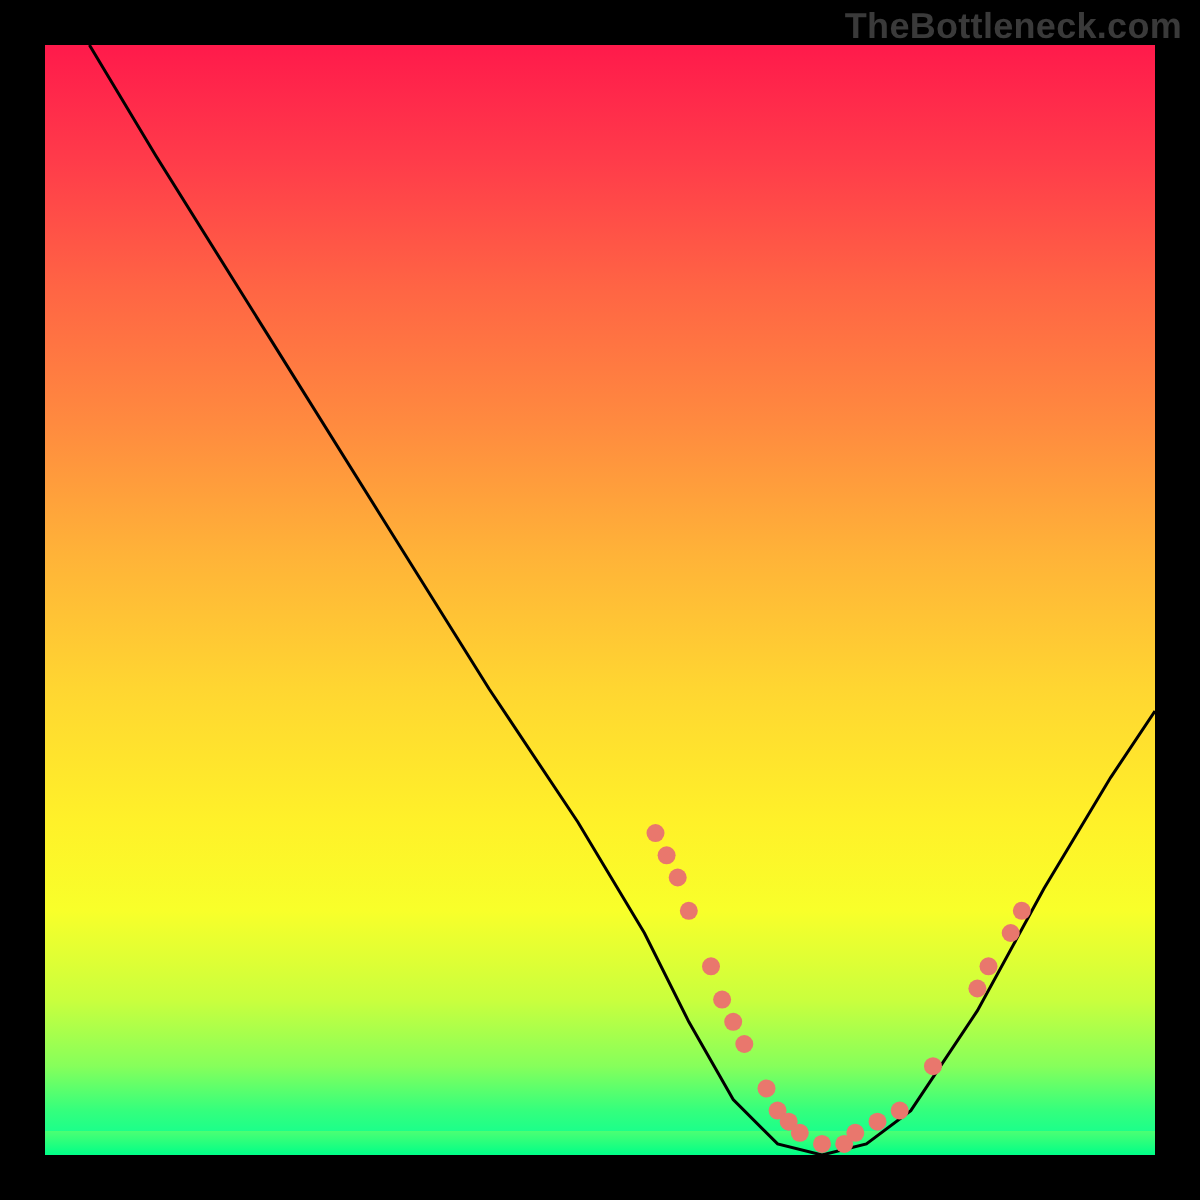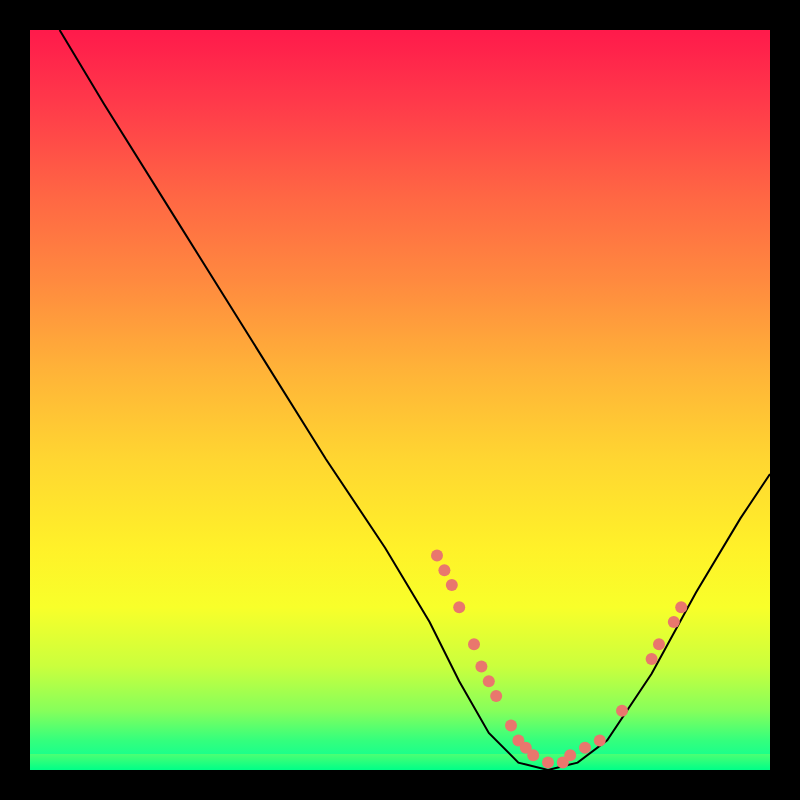--- a/index.html
+++ b/index.html
@@ -71,20 +71,21 @@
   .line {
     fill: none;
     stroke: #000;
     stroke-width: 2;
   }
 </style>
 </head>
 <body>
 
 <div class="frame">
+  <div class="watermark">TheBottleneck.com</div>
 
   <div class="plot">
     <div class="gradient"></div>
     <div class="green-band"></div>
 
     <svg class="curve" viewBox="0 0 740 740" preserveAspectRatio="none">
       <path id="curve-path" class="line" d="M29.6 0.0 L74.0 74.0 L148.0 192.4 L222.0 310.8 L296.0 429.2 L355.2 518.0 L399.6 592.0 L429.2 651.2 L458.8 703.0 L488.4 732.6 L518.0 740.0 L547.6 732.6 L577.2 710.4 L621.6 643.8 L666.0 562.4 L710.4 488.4 L740.0 444.0"></path>
       <g id="markers">
           <circle cx="407.0" cy="525.4" r="6" class="dot"></circle>
           <circle cx="414.4" cy="540.2" r="6" class="dot"></circle>

